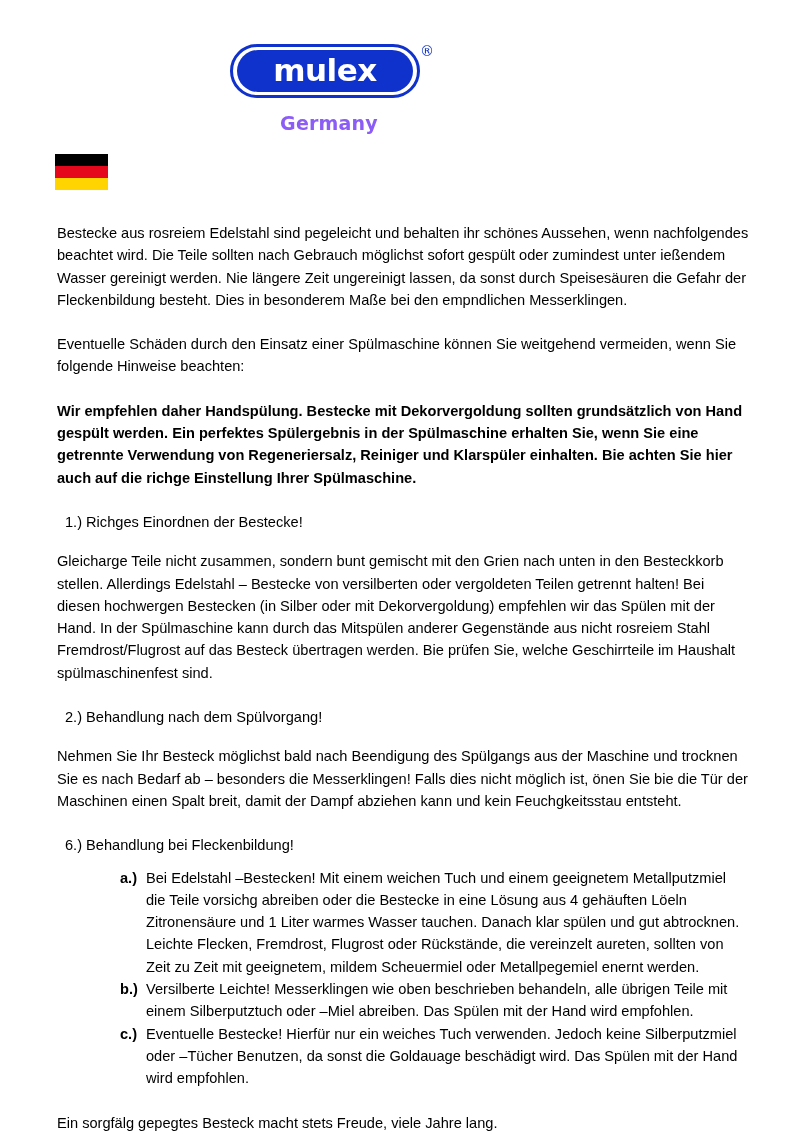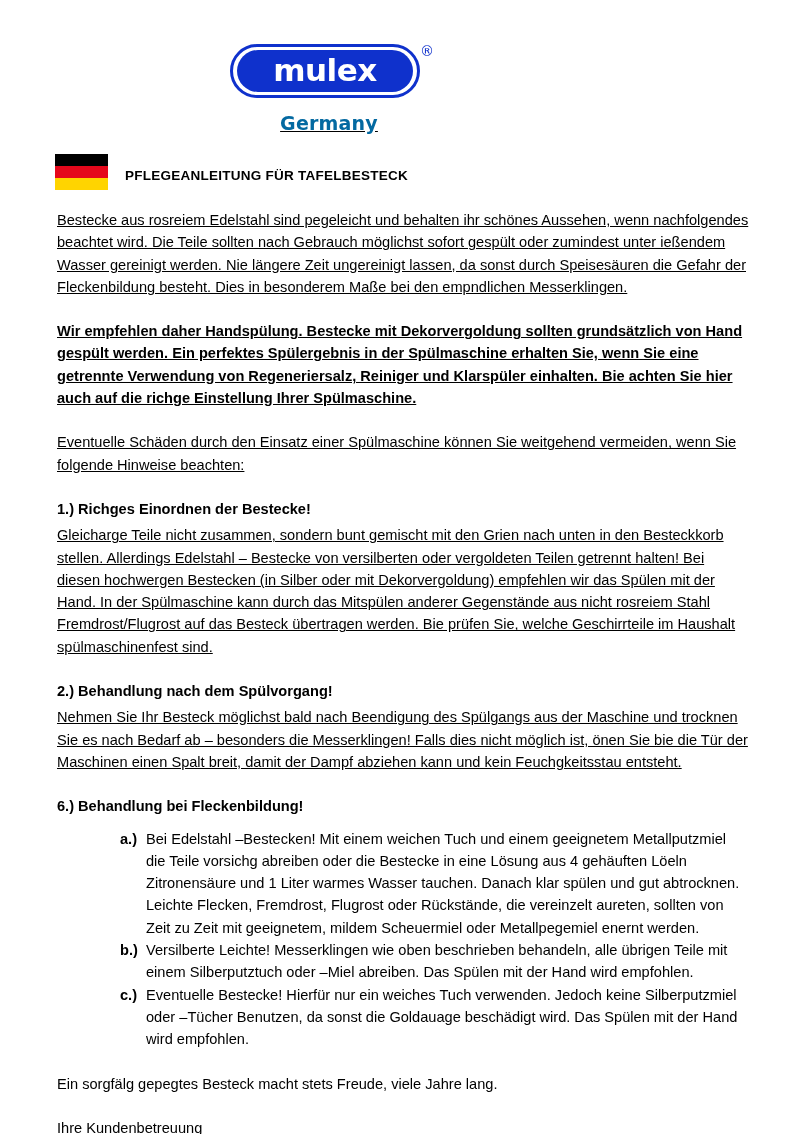--- a/index.html
+++ b/index.html
@@ -22,21 +22,20 @@
     background: #ffffff;
   }
 
   
   .logo-block {
     position: absolute;
     left: 0;
     top: 44px;
     width: 658px;
     text-align: center;
-    text-decoration: underline;
   }
   .logo-mark {
     position: relative;
     display: inline-block;
     width: 198px;
     height: 62px;
   }
   .logo-ring {
     position: absolute;
     left: 0;
@@ -75,21 +74,21 @@
     position: absolute;
     left: 190px;
     top: 0px;
     color: #0f31cc;
     font-family: "DejaVu Sans", sans-serif;
     font-size: 14px;
     line-height: 14px;
   }
   .logo-sub {
     margin-top: 2px;
-    color: #0369a1;
+    color: #8b5cf6;
     font-family: "DejaVu Sans", sans-serif;
     font-weight: bold;
     font-size: 19px;
     letter-spacing: 0.2px;
   }
 
   
   .title-row {
     position: absolute;
     left: 55px;
@@ -124,27 +123,26 @@
   
   .body {
     position: absolute;
     left: 57px;
     top: 205px;
     width: 692px;
     font-size: 14.6px;
     line-height: 22.3px;
   }
   .para {
-    margin: 4px 0 22px 0;
-    text-decoration: underline;
+    margin: 17px 0 22px 0;
   }
   .para.bold { font-weight: bold; }
   .heading-line {
-    margin: 0;
-    font-weight: bold;
+    margin: 8px;
+    font-weight: normal;
   }
   .spacer-sm { height: 22px; }
 
   
   .letter-list {
     margin: 10px 0 0 0;
     padding: 0;
     list-style: none;
   }
   .letter-list li {
@@ -182,30 +180,29 @@
     </div>
     <div class="logo-sub">Germany</div>
   </div>
 
   <div class="title-row">
     <div class="flag">
       <span class="band-black"></span>
       <span class="band-red"></span>
       <span class="band-gold"></span>
     </div>
-    <div class="doc-title">PFLEGEANLEITUNG FÜR TAFELBESTECK</div>
   </div>
 
   <div class="body">
 
     <p class="para">Bestecke aus rosreiem Edelstahl sind pegeleicht und behalten ihr schönes Aussehen, wenn nachfolgendes beachtet wird. Die Teile sollten nach Gebrauch möglichst sofort gespült oder zumindest unter ießendem Wasser gereinigt werden. Nie längere Zeit ungereinigt lassen, da sonst durch Speisesäuren die Gefahr der Fleckenbildung besteht. Dies in besonderem Maße bei den empndlichen Messerklingen.</p>
 
+    <p class="para">Eventuelle Schäden durch den Einsatz einer Spülmaschine können Sie weitgehend vermeiden, wenn Sie folgende Hinweise beachten:</p>
+
     <p class="para bold">Wir empfehlen daher Handspülung. Bestecke mit Dekorvergoldung sollten grundsätzlich von Hand gespült werden. Ein perfektes Spülergebnis in der Spülmaschine erhalten Sie, wenn Sie eine getrennte Verwendung von Regeneriersalz, Reiniger und Klarspüler einhalten. Bie achten Sie hier auch auf die richge Einstellung Ihrer Spülmaschine.</p>
-
-    <p class="para">Eventuelle Schäden durch den Einsatz einer Spülmaschine können Sie weitgehend vermeiden, wenn Sie folgende Hinweise beachten:</p>
 
     <p class="heading-line">1.) Richges Einordnen der Bestecke!</p>
     <p class="para">Gleicharge Teile nicht zusammen, sondern bunt gemischt mit den Grien nach unten in den Besteckkorb stellen. Allerdings Edelstahl – Bestecke von versilberten oder vergoldeten Teilen getrennt halten! Bei diesen hochwergen Bestecken (in Silber oder mit Dekorvergoldung) empfehlen wir das Spülen mit der Hand. In der Spülmaschine kann durch das Mitspülen anderer Gegenstände aus nicht rosreiem Stahl Fremdrost/Flugrost auf das Besteck übertragen werden. Bie prüfen Sie, welche Geschirrteile im Haushalt spülmaschinenfest sind.</p>
 
     <p class="heading-line">2.) Behandlung nach dem Spülvorgang!</p>
     <p class="para">Nehmen Sie Ihr Besteck möglichst bald nach Beendigung des Spülgangs aus der Maschine und trocknen Sie es nach Bedarf ab – besonders die Messerklingen! Falls dies nicht möglich ist, önen Sie bie die Tür der Maschinen einen Spalt breit, damit der Dampf abziehen kann und kein Feuchgkeitsstau entsteht.</p>
 
     <p class="heading-line">6.) Behandlung bei Fleckenbildung!</p>
 
     <ul class="letter-list">

